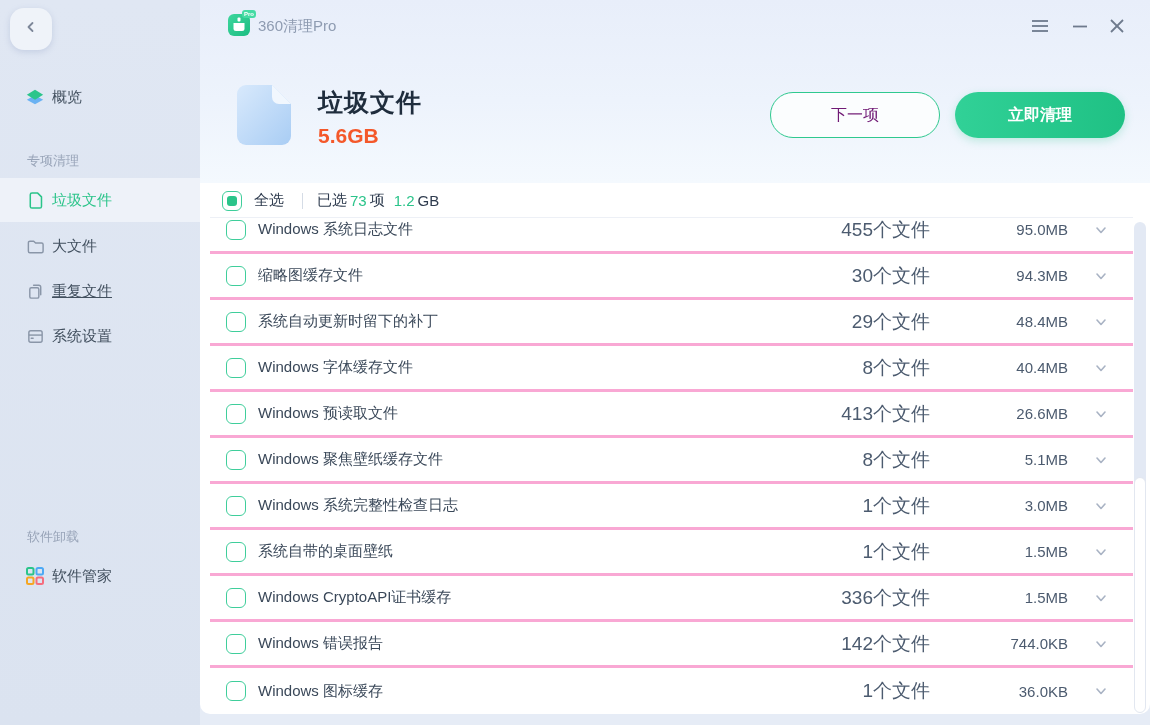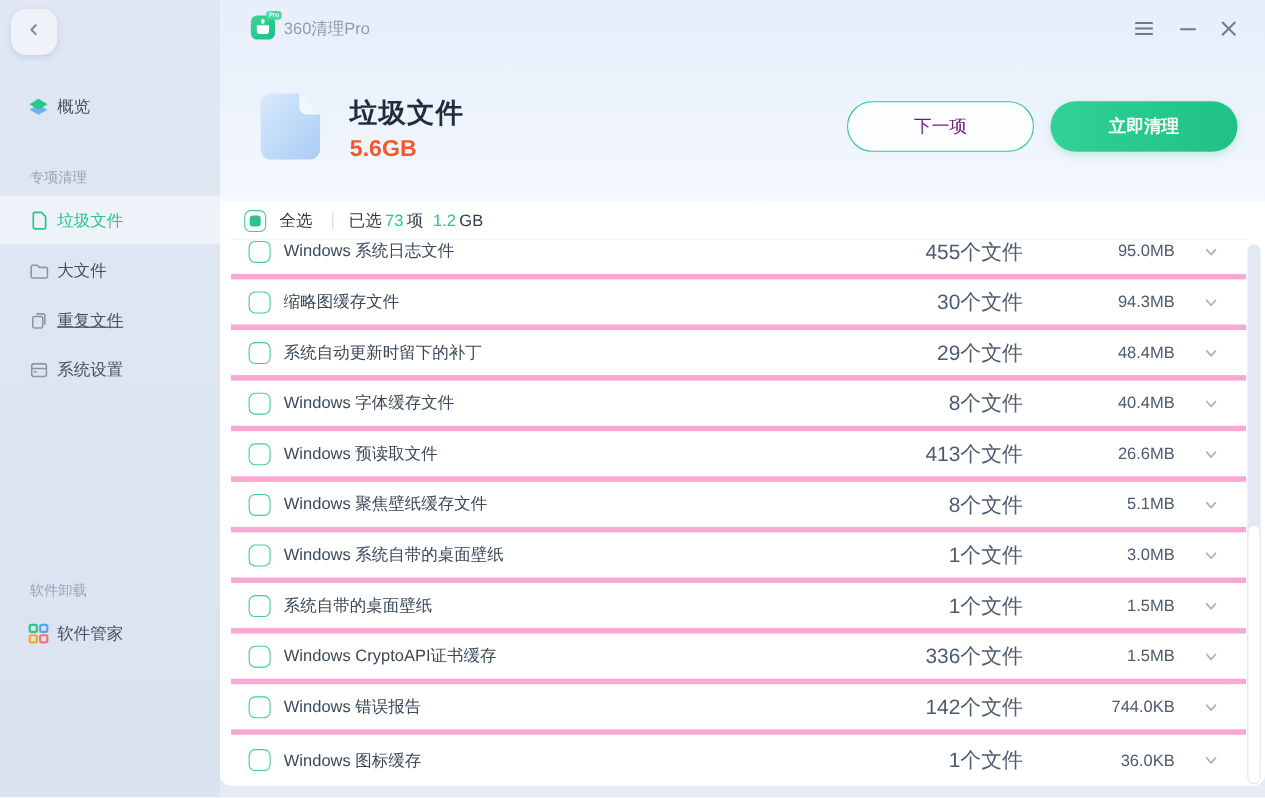--- a/index.html
+++ b/index.html
@@ -57,21 +57,21 @@
   .cb { width:20px; height:20px; border:1.5px solid #3fce9b; border-radius:6px; background:#fff; flex:none;
         display:flex; align-items:center; justify-content:center; cursor:pointer; }
   .cb-inner { width:10px; height:10px; border-radius:3px; background:#2bc48a; }
   .sel-label { margin-left:12px; }
   .sel-div { width:1px; height:16px; background:#d5dce6; margin:0 14px 0 18px; }
   .green { color:#2bc48a; }
   .sel-part { margin:0 3px; }
 
   .list-clip { position:absolute; left:10px; top:35px; width:923px; height:496px; overflow:hidden; }
   .list-inner { margin-top:-10px; }
-  .row { display:flex; align-items:center; height:46px; border-bottom:5px solid #f9a8d4; cursor:pointer; }
+  .row { display:flex; align-items:center; height:46px; border-bottom:3px solid #f9a8d4; cursor:pointer; }
   .row:last-child { border-bottom:none; }
   .row .cb { margin-left:16px; margin-right:12px; }
   .row-name { flex:1; font-size:15px; color:#3a4859; }
   .row-count { width:160px; text-align:right; font-size:19px; color:#4c5b6f; }
   .row-size { width:138px; text-align:right; font-size:15px; color:#4c5b6f; }
   .row-chevron { width:65px; display:flex; justify-content:center; cursor:pointer; }
 
   .scroll-track { position:absolute; right:4px; top:39px; width:12px; height:488px; background:#e3e9f4; border-radius:6px; }
   .scroll-thumb { position:absolute; right:4px; top:294px; width:12px; height:236px; background:#fff;
                   border:1px solid #e2e7f0; border-radius:6px; cursor:grab; }
@@ -291,21 +291,21 @@
     <span class="row-size">5.1MB</span>
     <span class="row-chevron">
       <svg width="14" height="14" viewBox="0 0 14 14">
                   <polyline points="3,5 7,9.5 11,5" fill="none" stroke="#a9b3c4" stroke-width="1.6" stroke-linecap="round" stroke-linejoin="round"></polyline>
                 </svg>
     </span>
   </div>
 
   <div class="row">
     <span class="cb"></span>
-    <span class="row-name">Windows 系统自带的桌面壁纸</span>
+    <span class="row-name">Windows 系统完整性检查日志</span>
     <span class="row-count">1个文件</span>
     <span class="row-size">3.0MB</span>
     <span class="row-chevron">
       <svg width="14" height="14" viewBox="0 0 14 14">
                   <polyline points="3,5 7,9.5 11,5" fill="none" stroke="#a9b3c4" stroke-width="1.6" stroke-linecap="round" stroke-linejoin="round"></polyline>
                 </svg>
     </span>
   </div>
 
   <div class="row">

